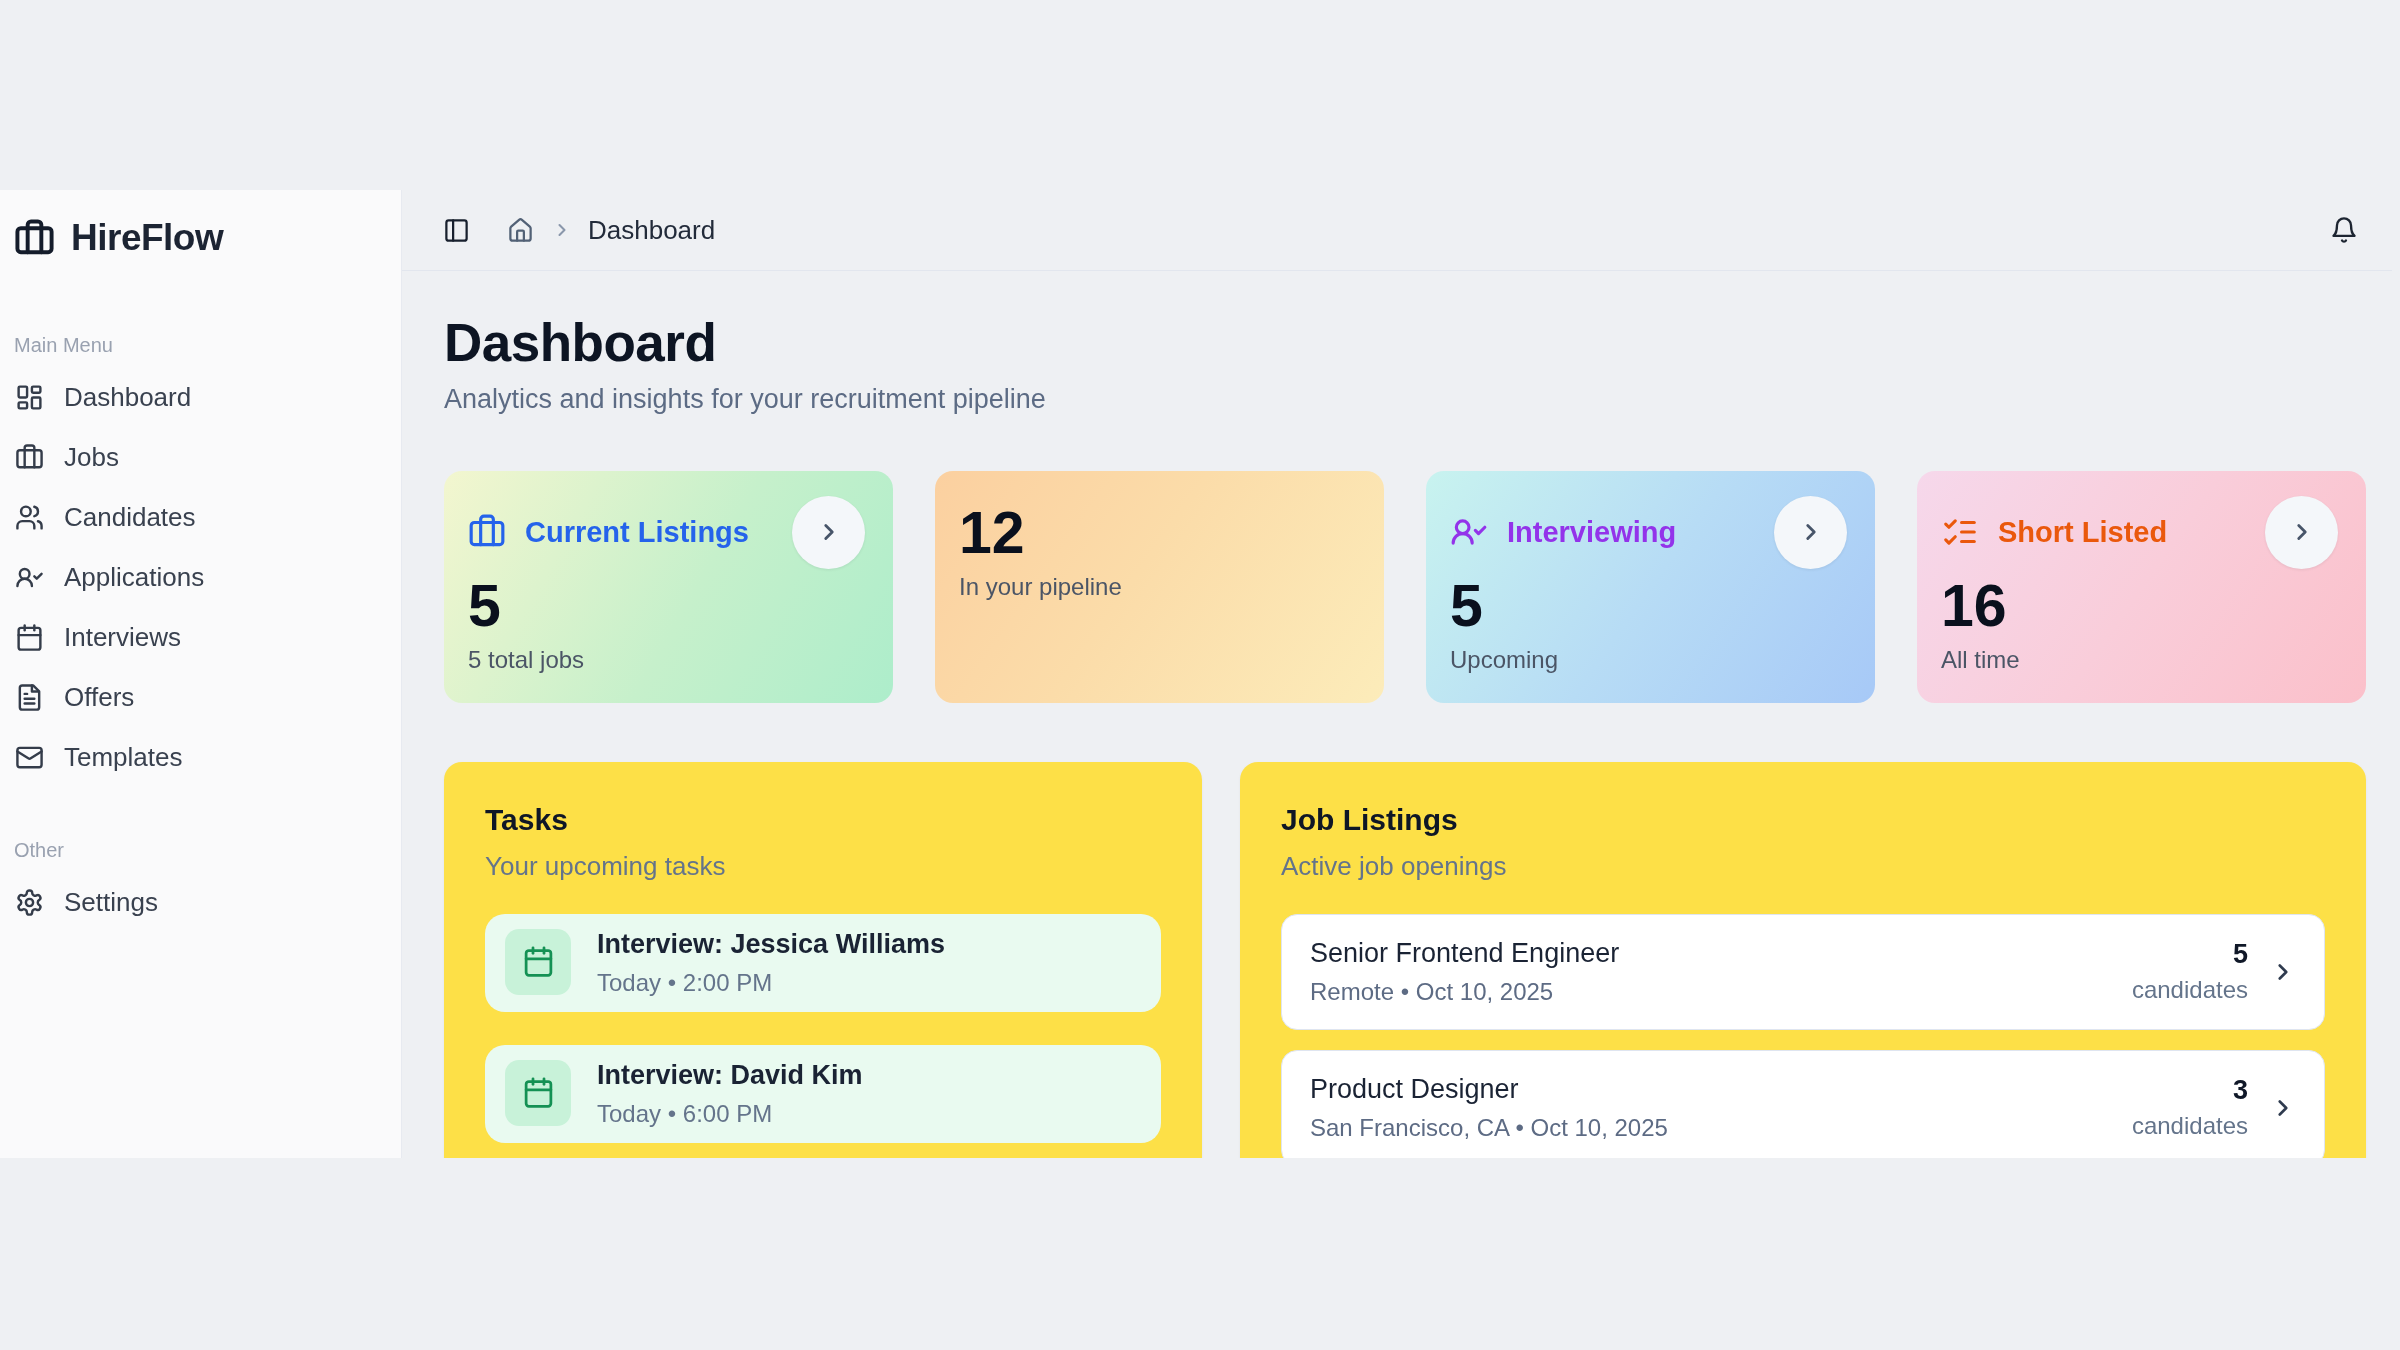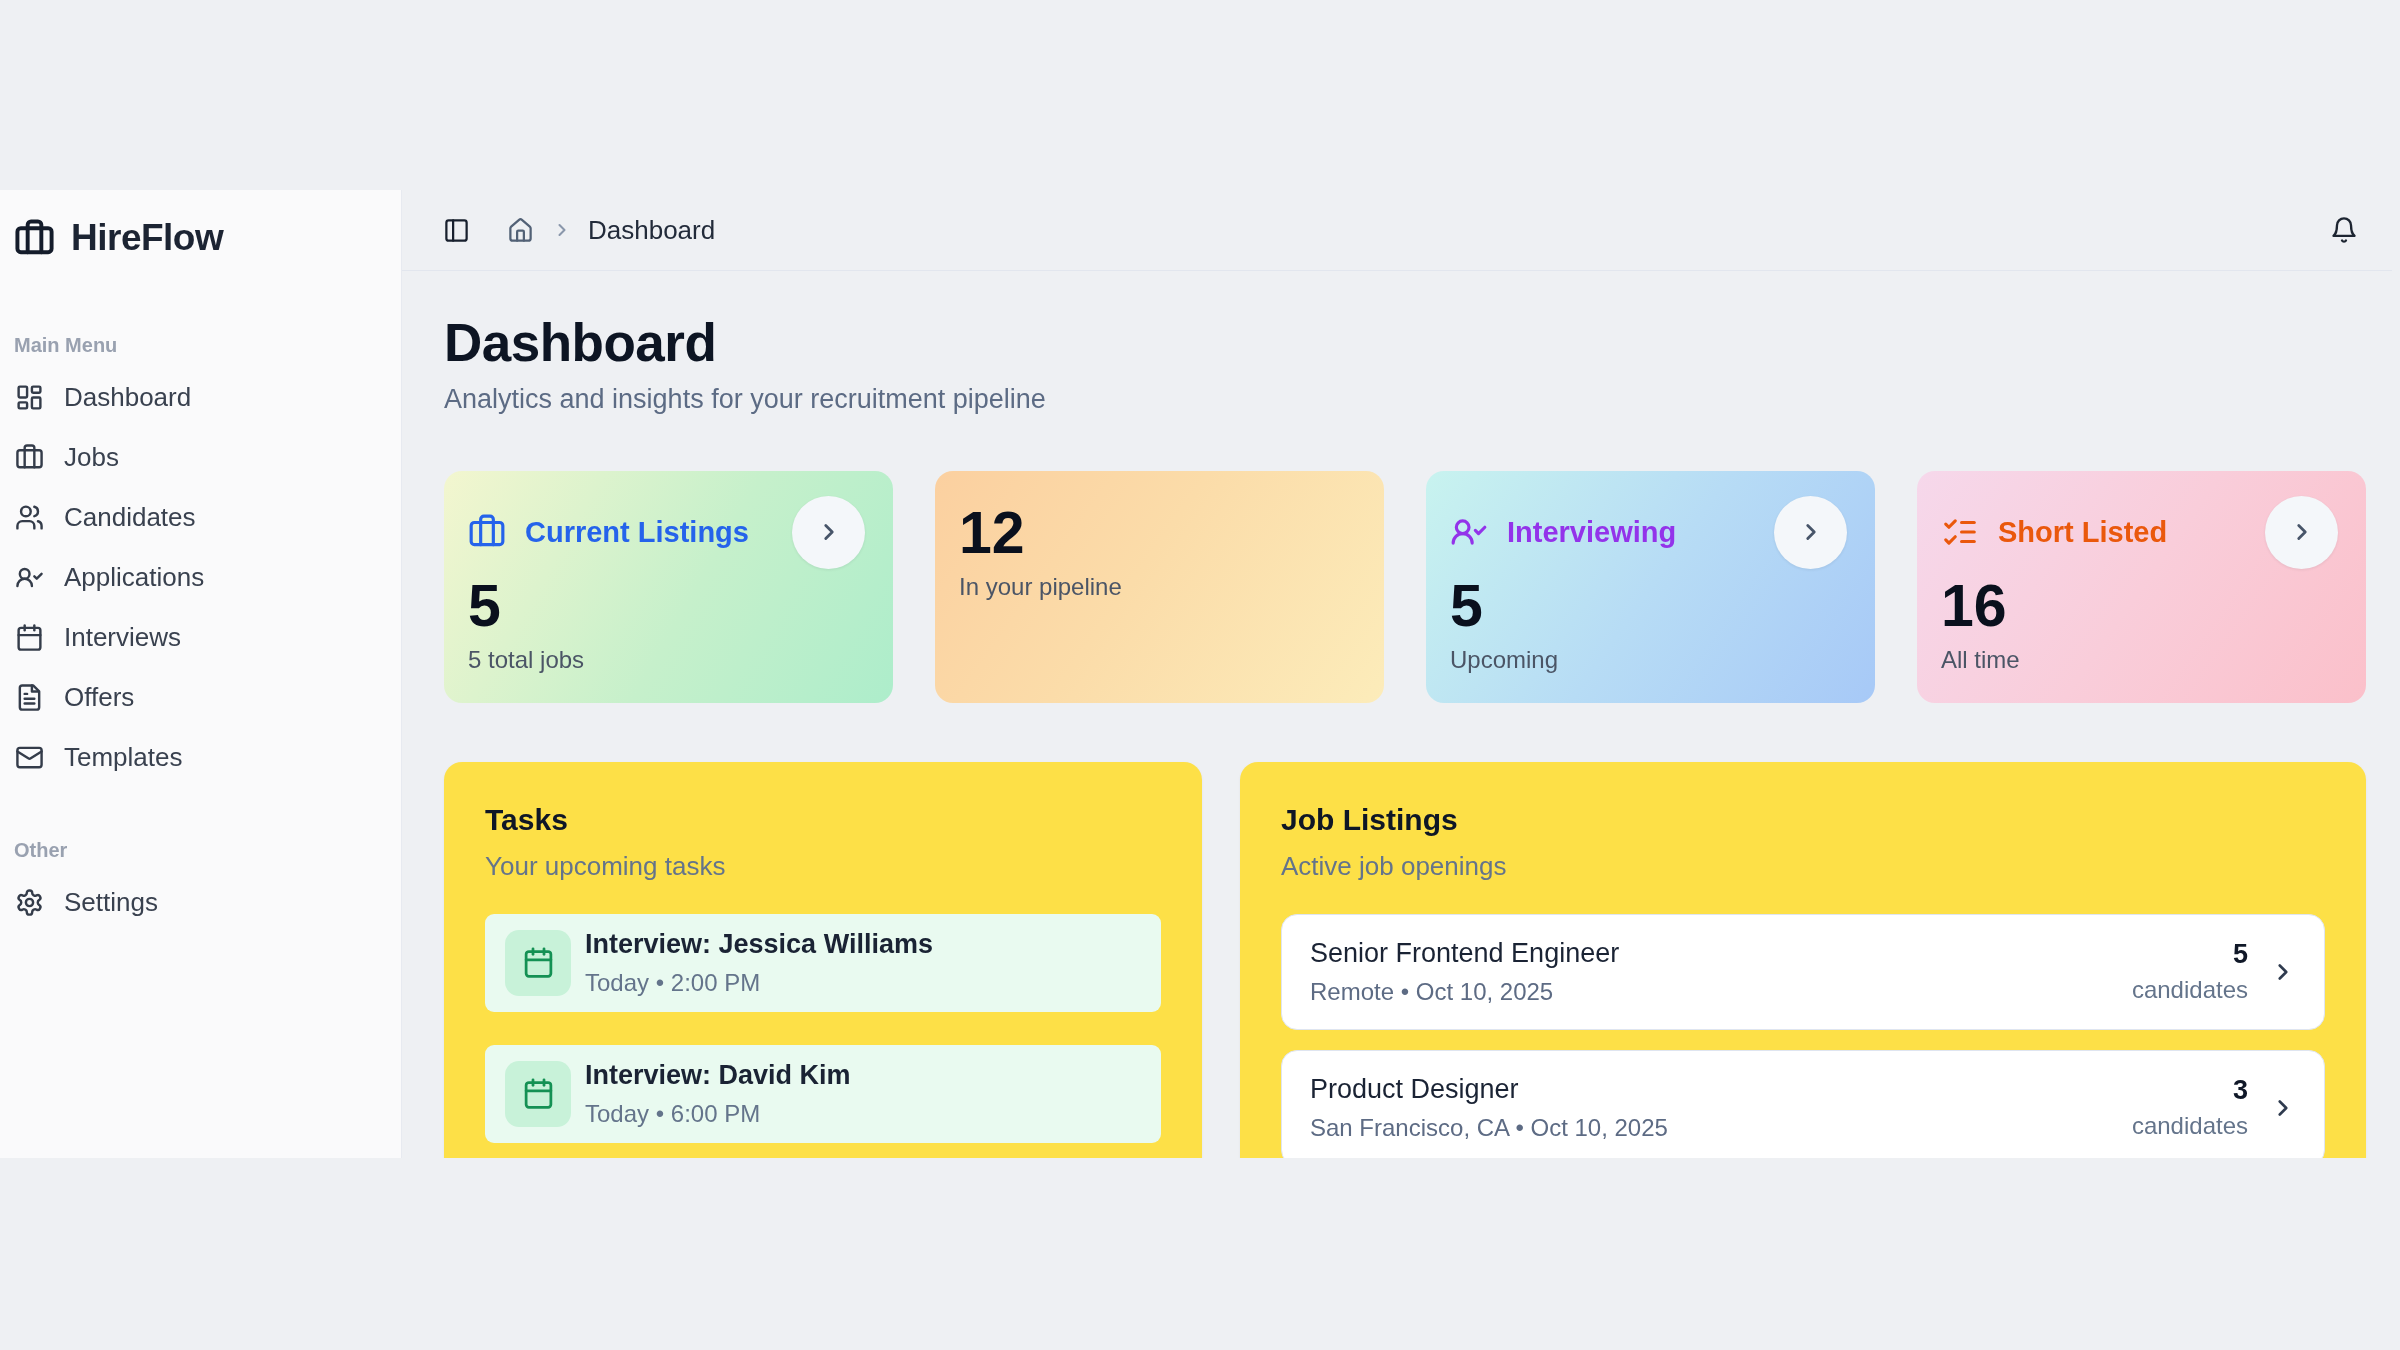--- a/index.html
+++ b/index.html
@@ -18,21 +18,21 @@
   }
 
   
   .sidebar {
     width:402px; flex:none; background:#fafafb; border-right:1px solid #e7eaf0;
     padding:22px 12px 0 12px;
   }
   .logo-row { display:flex; align-items:center; gap:16px; padding-left:2px; height:52px; }
   .logo-row svg { width:41px; height:41px; color:#141c2b; }
   .logo-text { font-size:37px; font-weight:700; color:#1c2433; letter-spacing:-0.5px; }
-  .menu-label { margin:70px 0 10px 2px; font-size:20px; font-weight:700; color:#99a1b0; }
+  .menu-label { margin:70px 0 10px 2px; font-size:20px; font-weight:400; color:#99a1b0; }
   .menu-label.second { margin-top:52px; }
   .nav-item {
     display:flex; align-items:center; gap:20px; height:60px; padding-left:3px;
     font-size:26px; color:#39414f; border-radius:10px; cursor:pointer;
   }
   .nav-item svg { width:29px; height:29px; color:#343c4a; flex:none; }
 
   
   .main { flex:1; display:flex; flex-direction:column; min-width:0; }
   .topbar {
@@ -75,22 +75,22 @@
     background:#fde047; border-radius:18px; padding:41px;
     box-shadow:0 1px 3px rgba(16,24,40,.05);
   }
   .tasks-card { width:758px; flex:none; }
   .jobs-card { flex:1; }
   .panel-title { font-size:30px; font-weight:700; color:#0f1726; }
   .panel-subtitle { margin-top:14px; font-size:26px; color:#64748b; }
 
   .task-list { margin-top:32px; display:flex; flex-direction:column; gap:33px; }
   .task-item {
-    background:#e9faf0; border-radius:9px; padding:15px 20px;
-    display:flex; align-items:center; gap:14px; cursor:pointer;
+    background:#e9faf0; border-radius:20px; padding:15px 20px;
+    display:flex; align-items:flex-start; gap:26px; cursor:pointer;
   }
   .task-icon-box {
     width:66px; height:66px; border-radius:14px; background:#c8f2d9; flex:none;
     display:flex; align-items:center; justify-content:center;
   }
   .task-icon-box svg { width:33px; height:33px; color:#149154; }
   .task-title { font-size:27px; font-weight:600; color:#1a2334; }
   .task-time { margin-top:9px; font-size:24px; color:#64748b; }
 
   .job-list { margin-top:32px; display:flex; flex-direction:column; gap:20px; }

